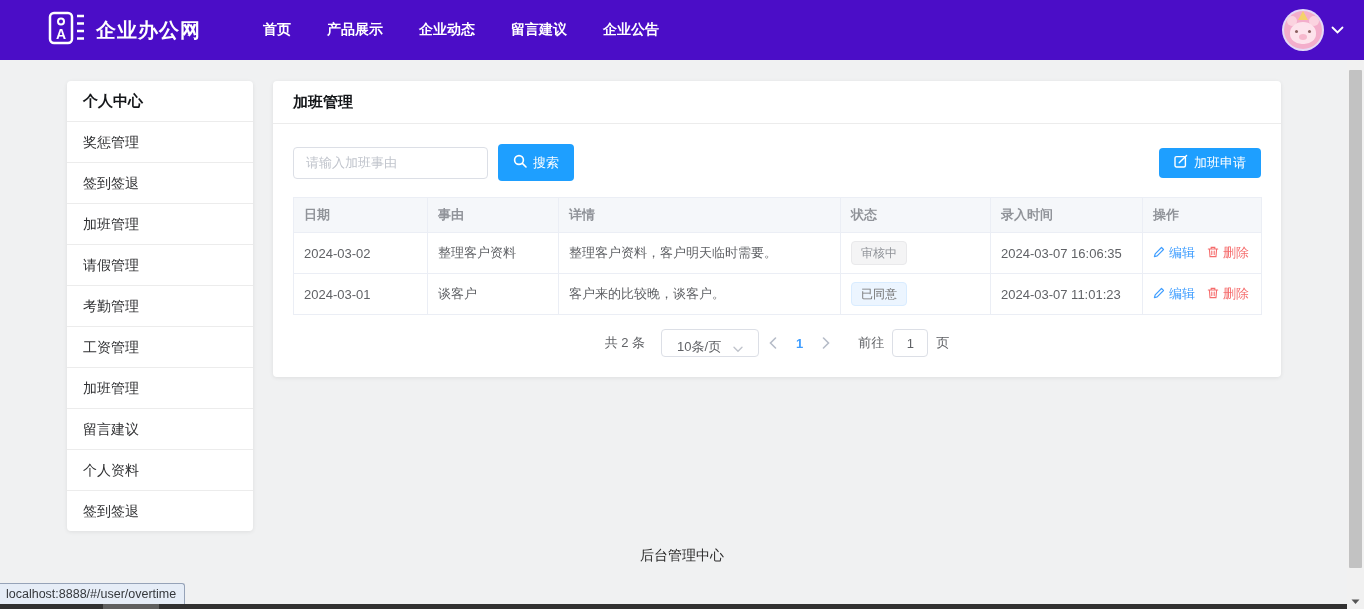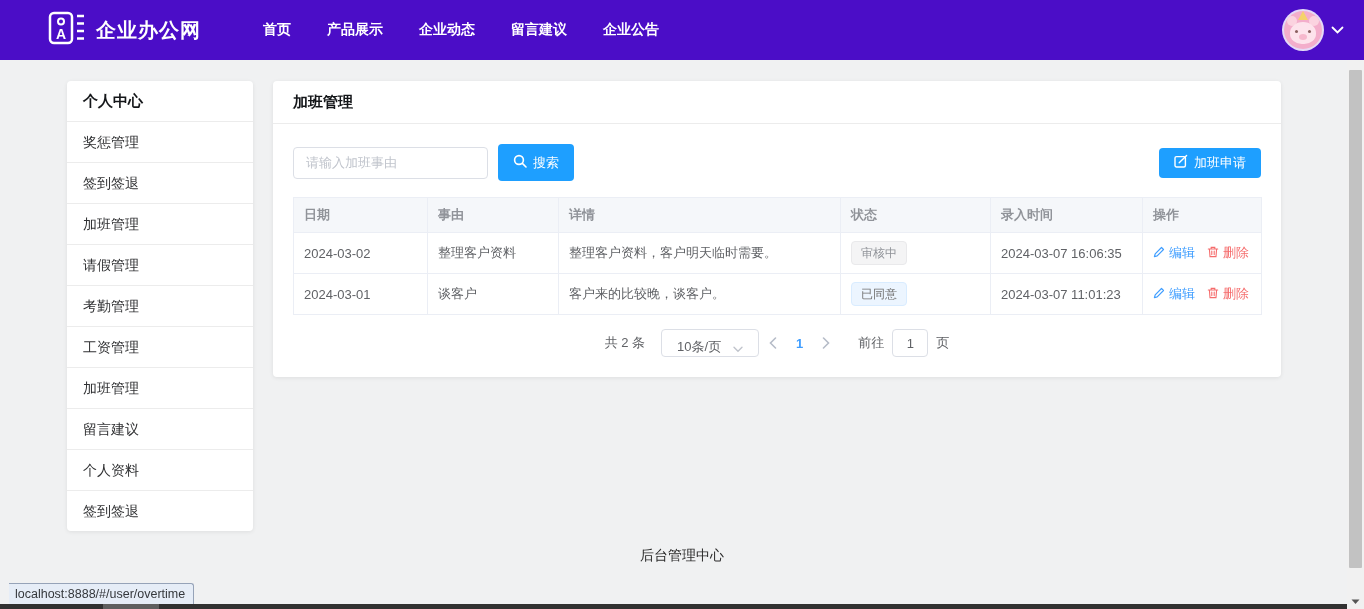--- a/index.html
+++ b/index.html
@@ -64,21 +64,21 @@
   .pg-arrow svg{display:block;}
   .pg-num{color:#409eff;font-weight:bold;padding:0 9px;cursor:pointer;}
   .pg-goto{display:flex;align-items:center;gap:8px;margin-left:18px;}
   .pg-input{width:36px;height:28px;border:1px solid #dcdfe6;border-radius:4px;text-align:center;font-size:13px;color:#606266;box-sizing:border-box;outline:none;font-family:inherit;}
 
   
   .footer{text-align:center;margin-top:16px;font-size:14px;color:#2b2b2b;}
   .footer .admin{margin-top:13px;cursor:pointer;}
 
   
-  .status-tooltip{position:absolute;left:9px;bottom:5px;height:20px;line-height:20px;padding:0 8px 0 6px;background:#e6edf7;border:1px solid #96a3b8;border-left:none;border-bottom:none;border-radius:0 3px 0 0;font-size:12.5px;color:#35383c;z-index:5;}
+  .status-tooltip{position:absolute;left:0;bottom:5px;height:20px;line-height:20px;padding:0 8px 0 6px;background:#e6edf7;border:1px solid #96a3b8;border-left:none;border-bottom:none;border-radius:0 3px 0 0;font-size:12.5px;color:#35383c;z-index:5;}
   .taskbar-strip{position:absolute;left:0;bottom:0;width:1347px;height:5px;background:#313131;}
   .taskbar-strip .seg{position:absolute;left:103px;top:0;width:56px;height:100%;background:#5f5f5f;}
 
   .scrollbar{position:absolute;right:0;top:60px;bottom:0;width:17px;background:#f1f1f1;}
   .scroll-thumb{position:absolute;left:2px;top:10px;width:13px;height:498px;background:#c2c2c2;border-radius:1px;}
   .scroll-down{position:absolute;left:0;bottom:1px;width:17px;height:13px;display:flex;align-items:center;justify-content:center;cursor:pointer;}
 </style>
 </head>
 <body>
 

